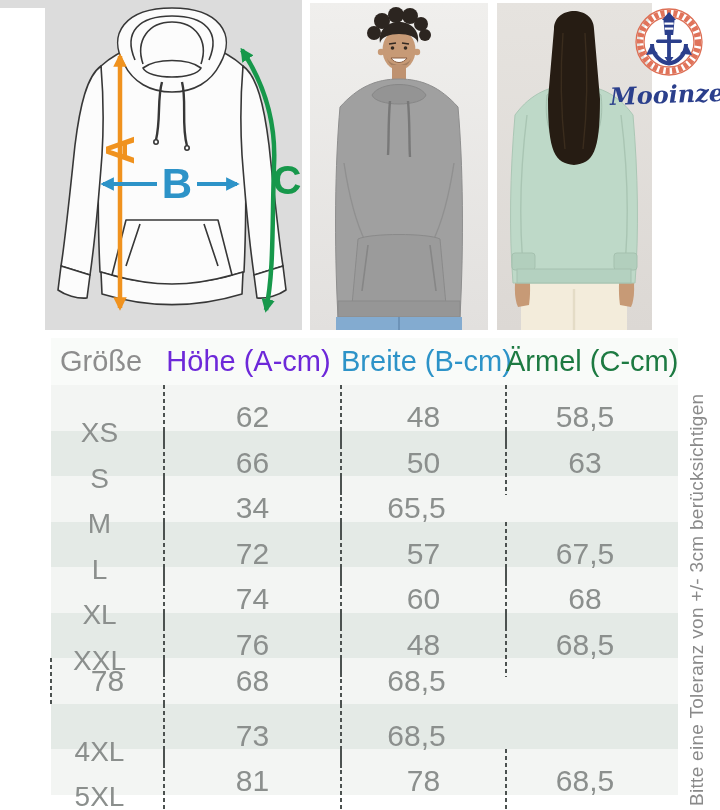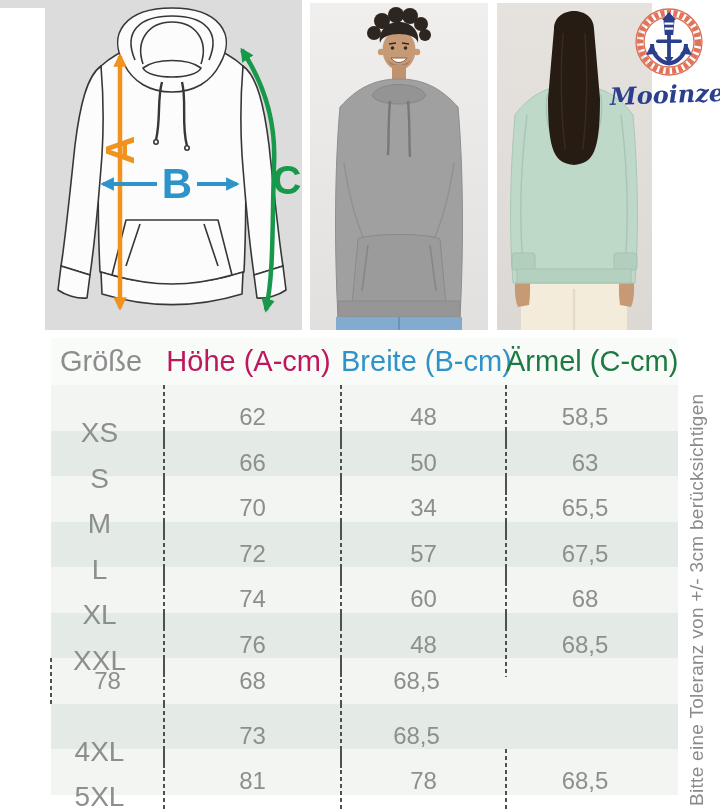--- a/index.html
+++ b/index.html
@@ -34,24 +34,24 @@
     display:grid;
     grid-template-columns:113px 177px 165px 172px;
     align-items:center;
   }
   .thead { height:47px; background:#f9fbf9; }
   .trow  { height:45.5px; }
   .r-light { background:#f3f5f3; }
   .r-tint  { background:#e4eae6; }
   .th { font-size:29px; text-align:center; white-space:nowrap; }
   .th-size   { color:#8d8d8d; text-align:left; padding-left:9px; }
-  .th-hoehe  { color:#be185d; padding-right:8px; }
+  .th-hoehe  { color:#6d28d9; padding-right:8px; }
   .th-breite { color:#2d93c8; }
   .th-aermel { color:#1d7a42; }
-  .td { font-size:24px; color:#8b8f8d; text-align:center; position:relative; height:100%;
+  .td { font-size:30px; color:#8b8f8d; text-align:center; position:relative; height:100%;
         display:flex; align-items:center; justify-content:center; }
   .td-size { font-size:28px; padding-right:16px;margin-top:32px; }
   .td-c4 { padding-right:14px; }
   .sep::before {
     content:""; position:absolute; left:-1px; top:0; width:2px; height:100%;
     background-image:repeating-linear-gradient(to bottom, #4c5250 0 4px, rgba(0,0,0,0) 4px 7px);
   }
 
   
   .vnote {
@@ -230,21 +230,20 @@
       <div class="td sep td-c4">58,5</div>
     </div>
     <div class="trow r-tint">
       <div class="td td-size">S</div>
       <div class="td sep">66</div>
       <div class="td sep">50</div>
       <div class="td sep td-c4">63</div>
     </div>
     <div class="trow r-light">
       <div class="td td-size">M</div>
-      <div class="td sep">70</div>
       <div class="td sep">34</div>
       <div class="td sep td-c4">65,5</div>
     </div>
     <div class="trow r-tint">
       <div class="td td-size">L</div>
       <div class="td sep">72</div>
       <div class="td sep">57</div>
       <div class="td sep td-c4">67,5</div>
     </div>
     <div class="trow r-light">

